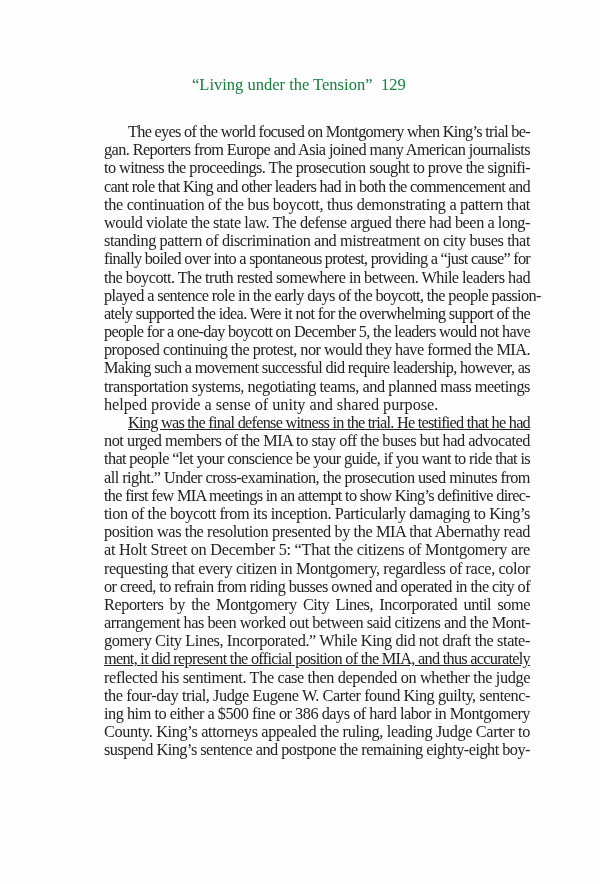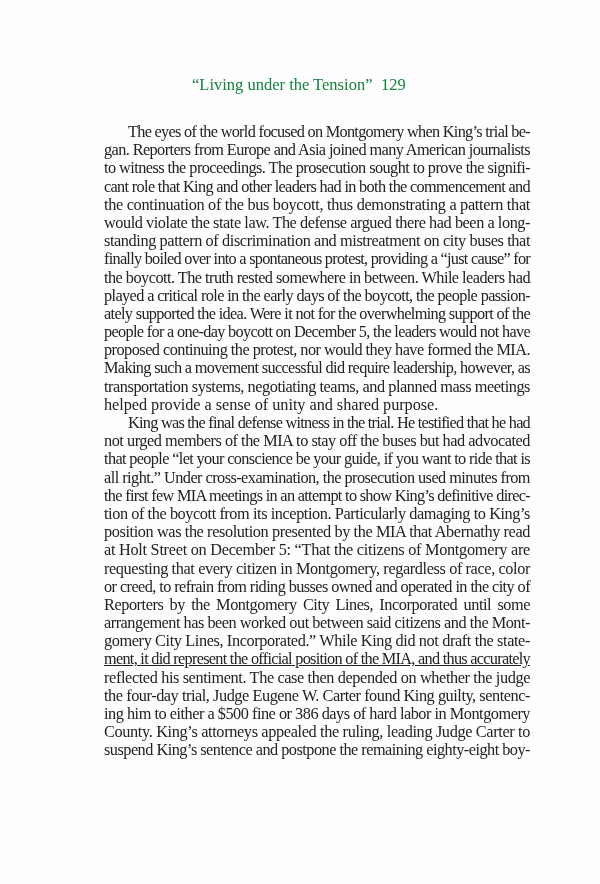--- a/index.html
+++ b/index.html
@@ -40,30 +40,30 @@
     <div>
       <span class="line indent" style="white-space: nowrap; letter-spacing: -0.708894px;">The eyes of the world focused on Montgomery when King’s trial be-</span>
       <span class="line" style="white-space: nowrap; letter-spacing: -0.597335px;">gan. Reporters from Europe and Asia joined many American journalists</span>
       <span class="line" style="white-space: nowrap; letter-spacing: -0.554123px;">to witness the proceedings. The prosecution sought to prove the signifi-</span>
       <span class="line" style="white-space: nowrap; letter-spacing: -0.670089px;">cant role that King and other leaders had in both the commencement and</span>
       <span class="line" style="white-space: nowrap; letter-spacing: -0.315625px;">the continuation of the bus boycott, thus demonstrating a pattern that</span>
       <span class="line" style="white-space: nowrap; letter-spacing: -0.445982px;">would violate the state law. The defense argued there had been a long-</span>
       <span class="line" style="white-space: nowrap; letter-spacing: -0.406027px;">standing pattern of discrimination and mistreatment on city buses that</span>
       <span class="line" style="white-space: nowrap; letter-spacing: -0.736678px;">finally boiled over into a spontaneous protest, providing a “just cause” for</span>
       <span class="line" style="white-space: nowrap; letter-spacing: -0.526902px;">the boycott. The truth rested somewhere in between. While leaders had</span>
-      <span class="line" style="white-space: nowrap; letter-spacing: -0.617229px;">played a critical role in the early days of the boycott, the people passion-</span>
+      <span class="line" style="white-space: nowrap; letter-spacing: -0.617229px;">played a sentence role in the early days of the boycott, the people passion-</span>
       <span class="line" style="white-space: nowrap; letter-spacing: -0.664298px;">ately supported the idea. Were it not for the overwhelming support of the</span>
       <span class="line" style="white-space: nowrap; letter-spacing: -0.676339px;">people for a one-day boycott on December 5, the leaders would not have</span>
       <span class="line" style="white-space: nowrap; letter-spacing: -0.531158px;">proposed continuing the protest, nor would they have formed the MIA.</span>
       <span class="line" style="white-space: nowrap; letter-spacing: -0.650996px;">Making such a movement successful did require leadership, however, as</span>
       <span class="line" style="white-space: nowrap; letter-spacing: -0.444761px;">transportation systems, negotiating teams, and planned mass meetings</span>
       <span class="line last" style="white-space: nowrap;">helped provide a sense of unity and shared purpose.</span>
     </div>
     <div>
-      <span class="line indent" style="white-space: nowrap; letter-spacing: -0.74863px;">King was the final defense witness in the trial. He testified that he had</span>
+      <span class="line indent" style="white-space: nowrap; letter-spacing: -0.74863px; text-decoration: underline;">King was the final defense witness in the trial. He testified that he had</span>
       <span class="line" style="white-space: nowrap; letter-spacing: -0.475781px;">not urged members of the MIA to stay off the buses but had advocated</span>
       <span class="line" style="white-space: nowrap; letter-spacing: -0.64375px;">that people “let your conscience be your guide, if you want to ride that is</span>
       <span class="line" style="white-space: nowrap; letter-spacing: -0.541518px;">all right.” Under cross-examination, the prosecution used minutes from</span>
       <span class="line" style="white-space: nowrap; letter-spacing: -0.692979px;">the first few MIA meetings in an attempt to show King’s definitive direc-</span>
       <span class="line" style="white-space: nowrap; letter-spacing: -0.4261px;">tion of the boycott from its inception. Particularly damaging to King’s</span>
       <span class="line" style="white-space: nowrap; letter-spacing: -0.398116px;">position was the resolution presented by the MIA that Abernathy read</span>
       <span class="line" style="white-space: nowrap; letter-spacing: -0.279167px;">at Holt Street on December 5: “That the citizens of Montgomery are</span>
       <span class="line" style="white-space: nowrap; letter-spacing: -0.389955px;">requesting that every citizen in Montgomery, regardless of race, color</span>
       <span class="line" style="white-space: nowrap; letter-spacing: -0.580608px;">or creed, to refrain from riding busses owned and operated in the city of</span>
       <span class="line" style="white-space: nowrap; letter-spacing: -0.444531px;">Reporters by the Montgomery City Lines, Incorporated until some</span>

